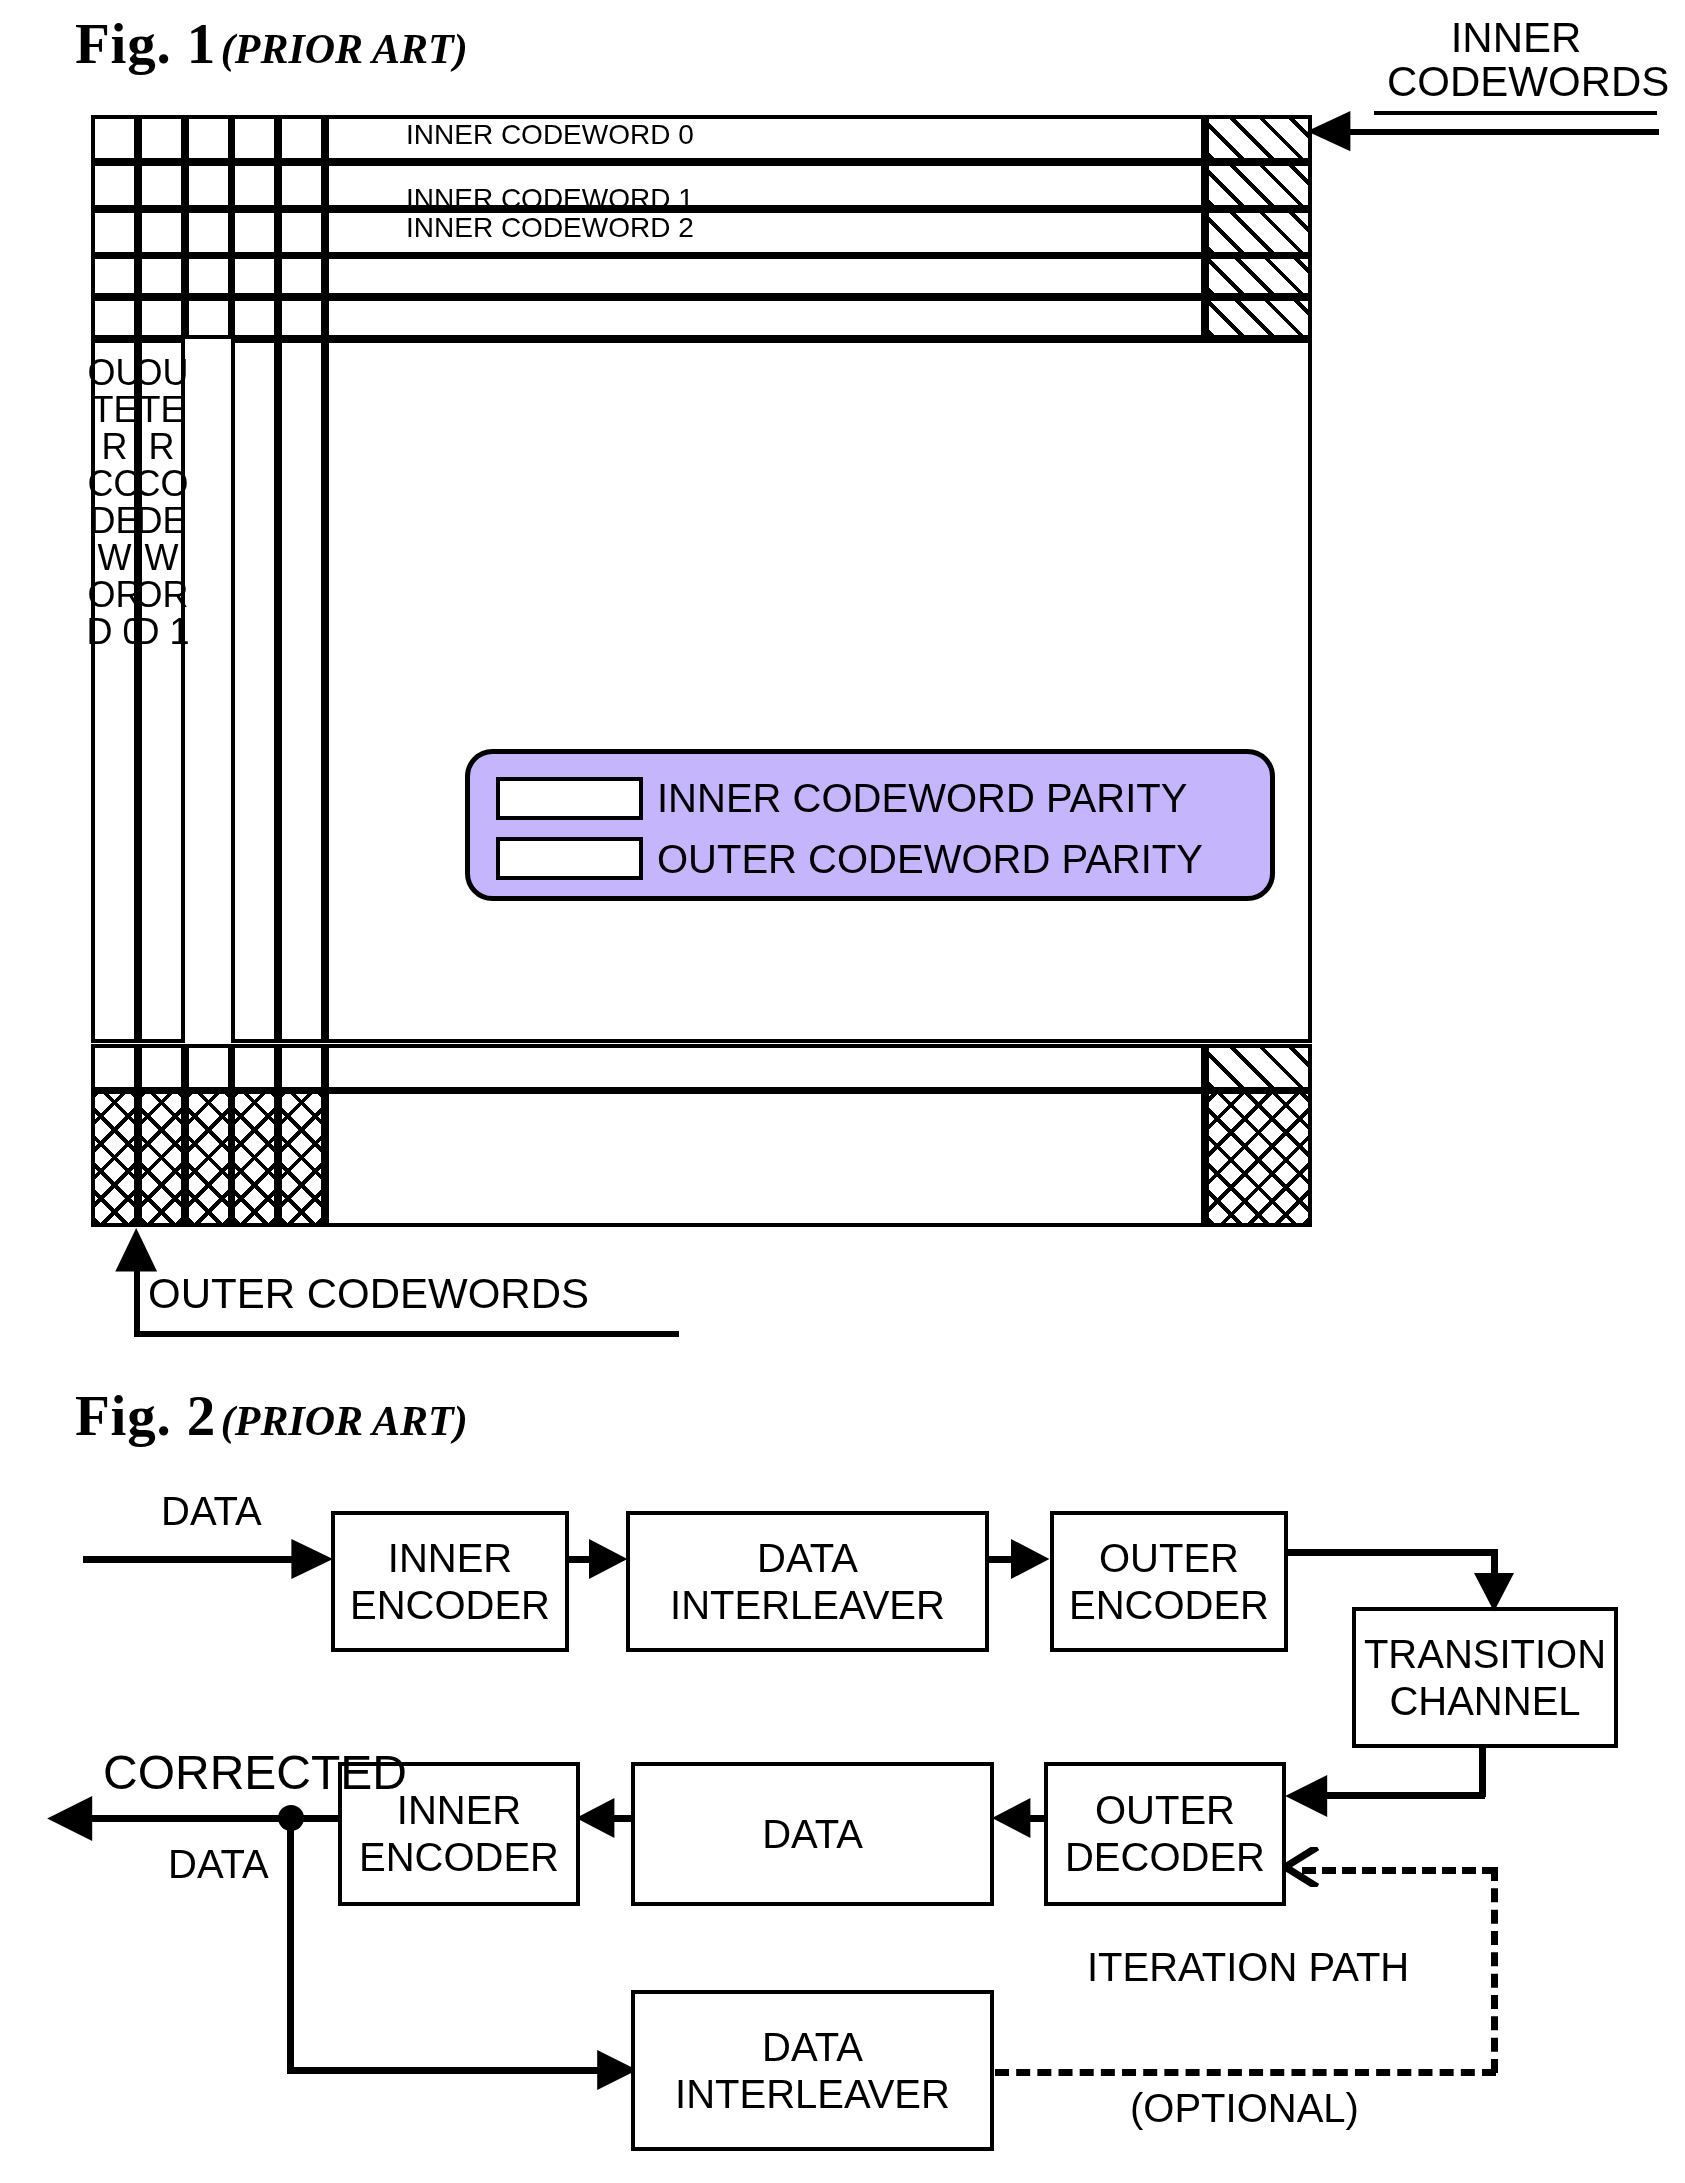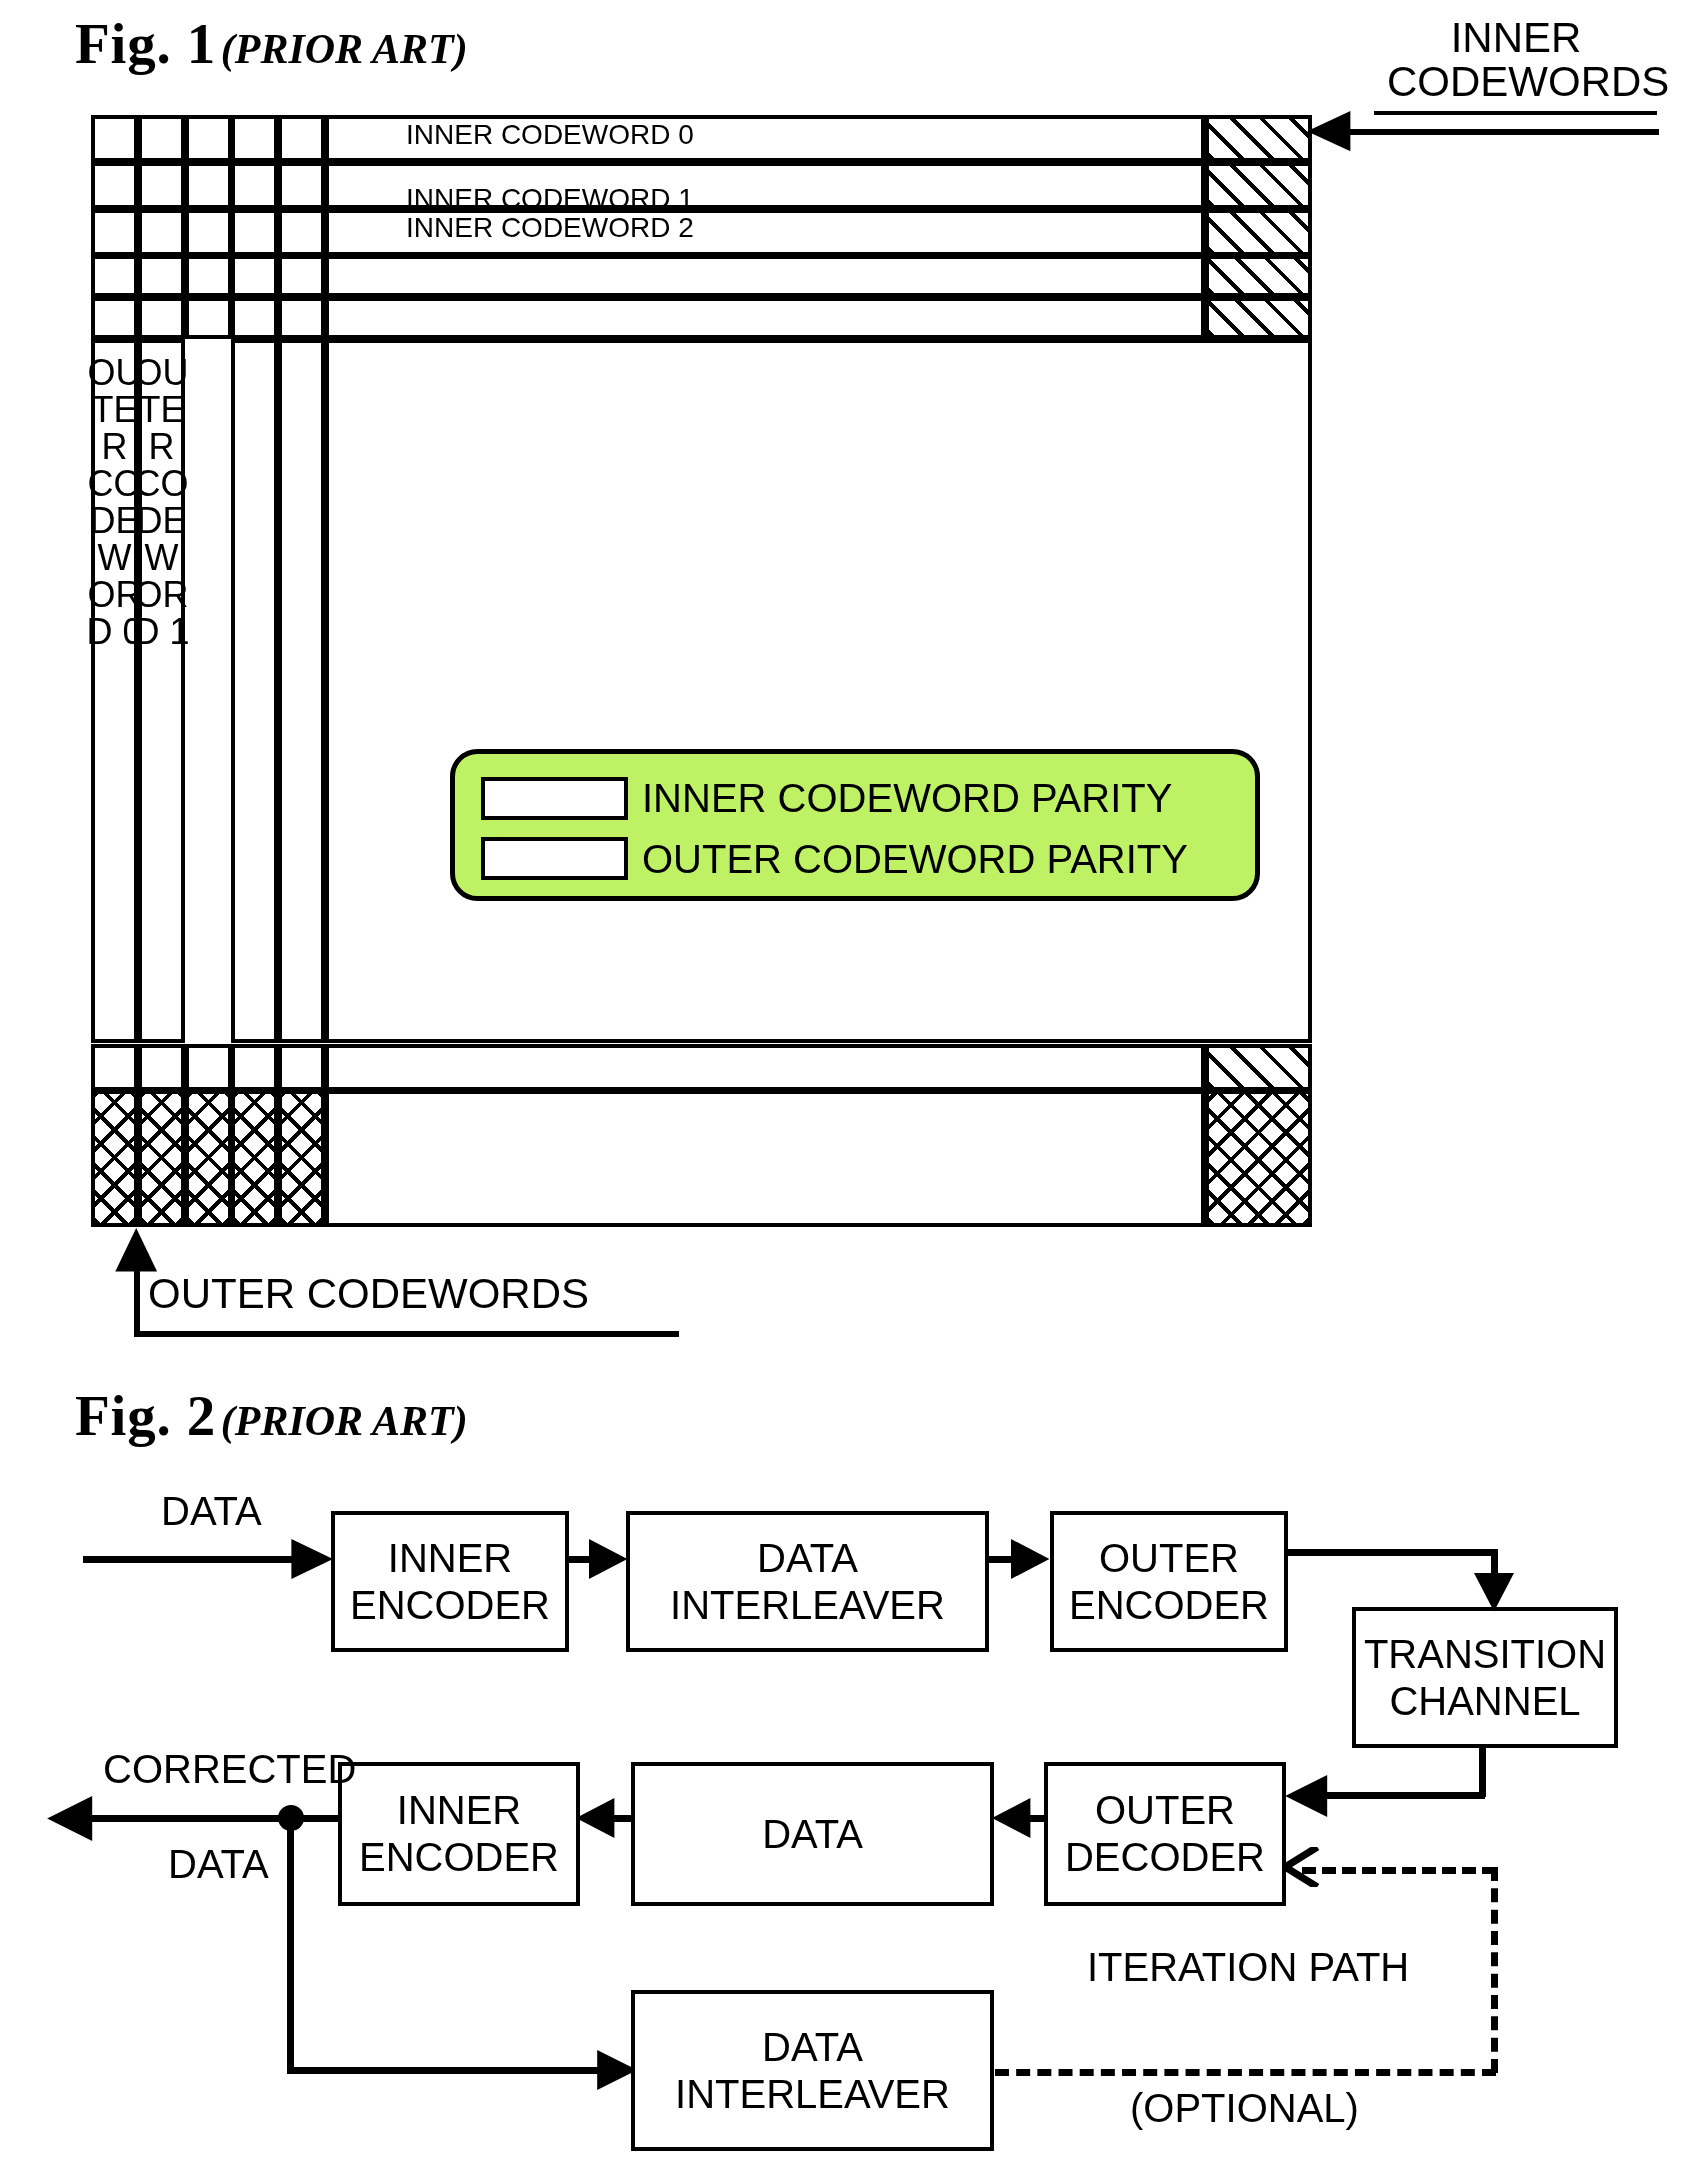--- a/index.html
+++ b/index.html
@@ -24,22 +24,22 @@
            top:11.3px;font-size:36px;line-height:37px;text-align:center;
            width:57px;white-space:pre-wrap;word-break:break-all;}
 
   .hatchA{background-image:repeating-linear-gradient(45deg,
       #000 0px,#000 4px,transparent 4px,transparent 21px);}
   .hatchB{background-image:
       repeating-linear-gradient(45deg,#000 0px,#000 4px,transparent 4px,transparent 19.4px),
       repeating-linear-gradient(-45deg,#000 0px,#000 4px,transparent 4px,transparent 19.4px);}
 
   
-  #legend{position:absolute;left:359px;top:634px;width:810px;height:152px;
-          box-sizing:border-box;border:5.7px solid #000;border-radius:27.5px;background:#bef264;}
+  #legend{position:absolute;left:374px;top:634px;width:810px;height:152px;
+          box-sizing:border-box;border:5.7px solid #000;border-radius:27.5px;background:#c4b5fd;}
   .sw{position:absolute;left:26px;width:147px;height:43px;box-sizing:border-box;
       border:4.8px solid #000;background:#fff;}
   .lg-txt{position:absolute;left:187px;font-size:40px;white-space:nowrap;line-height:1;}
 
   
   .blk{position:absolute;background:#000;}
   .txt{position:absolute;white-space:nowrap;line-height:1.05;}
 
   
   .box{position:absolute;box-sizing:border-box;border:4.8px solid #000;background:#fff;
@@ -242,21 +242,21 @@
 
 <div class="blk" style="left:587px;top:1815px;width:45px;height:6.5px;"></div>
 <svg style="position:absolute;left:576px;top:1798px;width:40px;height:40px;" viewBox="0 0 50 50" width="40" height="40">
   <polygon points="0,25 48,0 48,50" fill="#000"></polygon>
 </svg>
 
 <div class="blk" style="left:84px;top:1815px;width:257px;height:6.5px;"></div>
 <svg style="position:absolute;left:47px;top:1796px;width:47px;height:45px;" viewBox="0 0 58 56" width="47" height="45">
   <polygon points="0,28 56,0 56,56" fill="#000"></polygon>
 </svg>
-<div class="txt" style="left:103px;top:1748px;font-size:40px;">CORRECTED</div>
+<div class="txt" style="left:103px;top:1748px;font-size:48px;">CORRECTED</div>
 <div class="txt" style="left:168px;top:1843px;font-size:40px;">DATA</div>
 
 <div style="position:absolute;left:278px;top:1805px;width:26px;height:26px;border-radius:50%;background:#000;"></div>
 
 <div class="blk" style="left:287px;top:1818px;width:6.5px;height:255px;"></div>
 <div class="blk" style="left:287px;top:2067px;width:329px;height:6.5px;"></div>
 <svg style="position:absolute;left:597px;top:2050px;width:42px;height:40px;" viewBox="0 0 52 50" width="42" height="40">
   <polygon points="50,25 0,0 0,50" fill="#000"></polygon>
 </svg>
 

